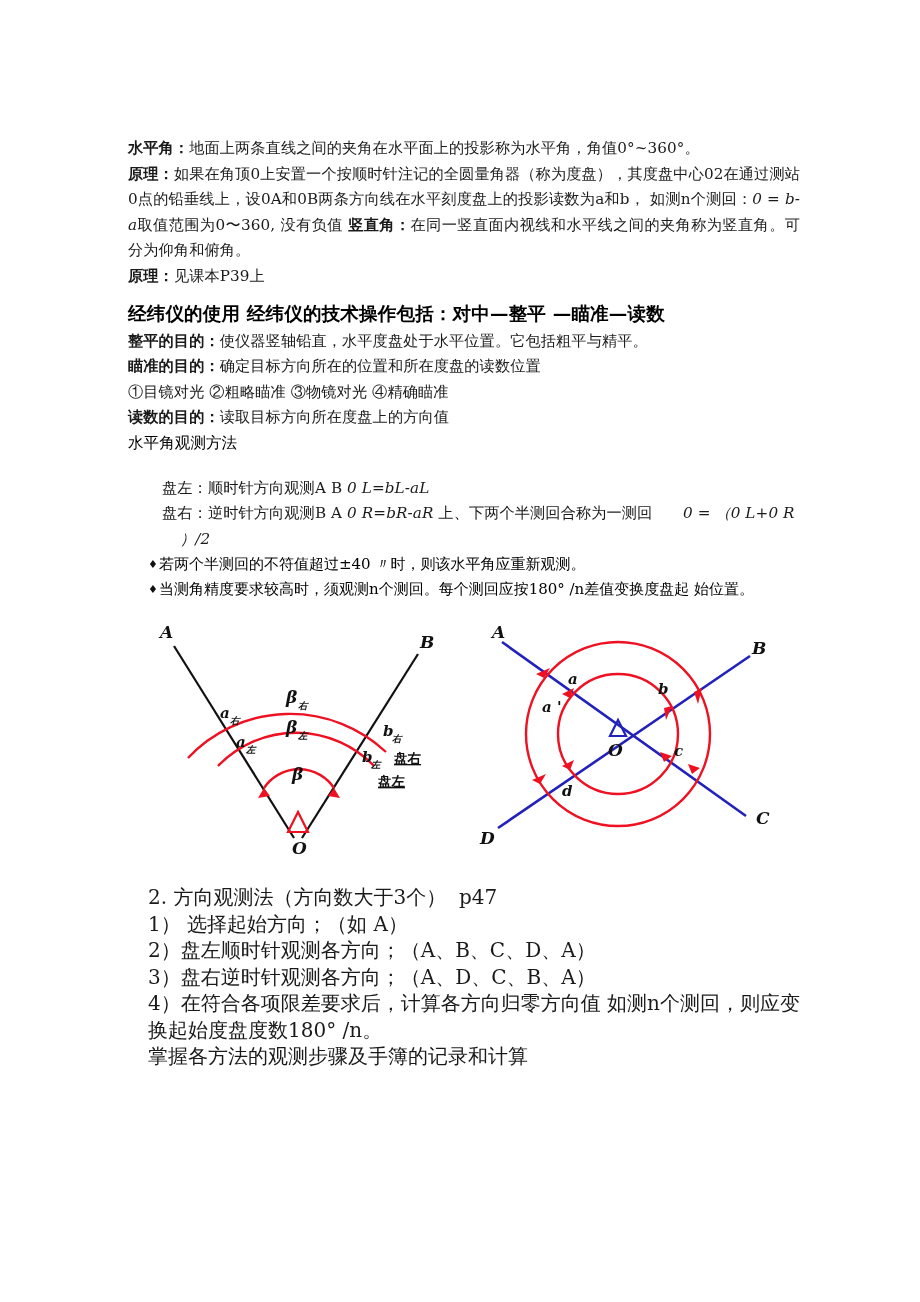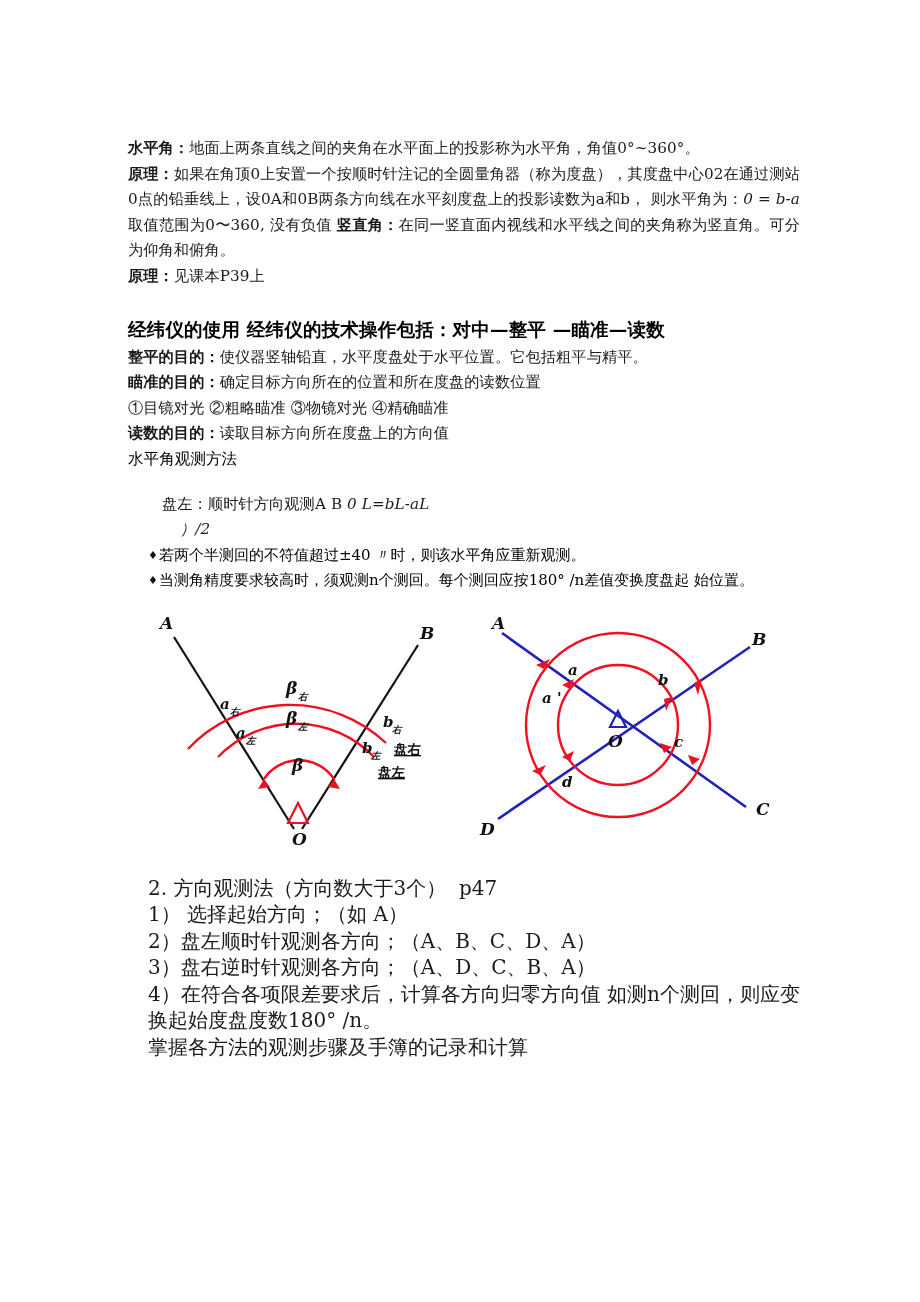--- a/index.html
+++ b/index.html
@@ -35,21 +35,21 @@
     line-height: 25.6px;
     color: #1a1a1a;
     letter-spacing: 0.1px;
     text-align: justify;
   }
   .b { font-weight: bold; }
   .heading-big {
     font-size: 18.5px;
     font-weight: bold;
     line-height: 30px;
-    margin-top: 25px;
+    margin-top: 9px;
     letter-spacing: 0.2px;
     white-space: nowrap;
   }
   .sub-head {
     font-size: 15.6px;
     font-weight: normal;
     line-height: 25.6px;
   }
   .it { font-style: italic; }
 
@@ -111,21 +111,21 @@
 <body>
 
 <div class="page">
   <div class="content">
 
     <div class="line">
       <span class="b">水平角：</span><span>地面上两条直线之间的夹角在水平面上的投影称为水平角，角值0°~360°。</span>
     </div>
 
     <div class="line">
-      <span class="b">原理：</span><span>如果在角顶0上安置一个按顺时针注记的全圆量角器（称为度盘），其度盘中心02在通过测站0点的铅垂线上，设0A和0B两条方向线在水平刻度盘上的投影读数为a和b，  则水平角为：</span><span class="it">0 = b-a</span><span>取值范围为0〜360, 没有负值</span> <span class="b">竖直角：</span><span>在同一竖直面内视线和水平线之间的夹角称为竖直角。可分为仰角和俯角。</span>
+      <span class="b">原理：</span><span>如果在角顶0上安置一个按顺时针注记的全圆量角器（称为度盘），其度盘中心02在通过测站0点的铅垂线上，设0A和0B两条方向线在水平刻度盘上的投影读数为a和b，  如测n个测回：</span><span class="it">0 = b-a</span><span>取值范围为0〜360, 没有负值</span> <span class="b">竖直角：</span><span>在同一竖直面内视线和水平线之间的夹角称为竖直角。可分为仰角和俯角。</span>
     </div>
 
     <div class="line">
       <span class="b">原理：</span><span>见课本P39上</span>
     </div>
 
     <div class="heading-big">经纬仪的使用  经纬仪的技术操作包括：对中—整平 —瞄准—读数</div>
 
     <div class="line">
       <span class="b">整平的目的：</span><span>使仪器竖轴铅直，水平度盘处于水平位置。它包括粗平与精平。</span>
@@ -142,20 +142,23 @@
 
     <div class="gap-m"></div>
 
 
     <div class="gap-s"></div>
 
     <div class="line indent-1">
       <span>盘左：</span><span>顺时针方向观测A B </span><span class="it">0 L</span><span class="it">=bL-aL</span>
     </div>
 
+    <div class="line indent-1">
+      <span>盘右：</span><span>逆时针方向观测B A </span><span class="it">0 R</span><span class="it">=bR-aR</span><span> 上、下两个半测回合称为一测回　　</span><span class="it">0 = （0 L+0 R</span>
+    </div>
     <div class="line indent-3" style="margin-left:52px">
       <span class="it">）/2</span>
     </div>
 
     <div class="bullet-row">
       <span class="bullet-mark">♦</span>
       <span class="bullet-text">若两个半测回的不符值超过±40 〃时，则该水平角应重新观测。</span>
     </div>
     <div class="bullet-row">
       <span class="bullet-mark">♦</span>

